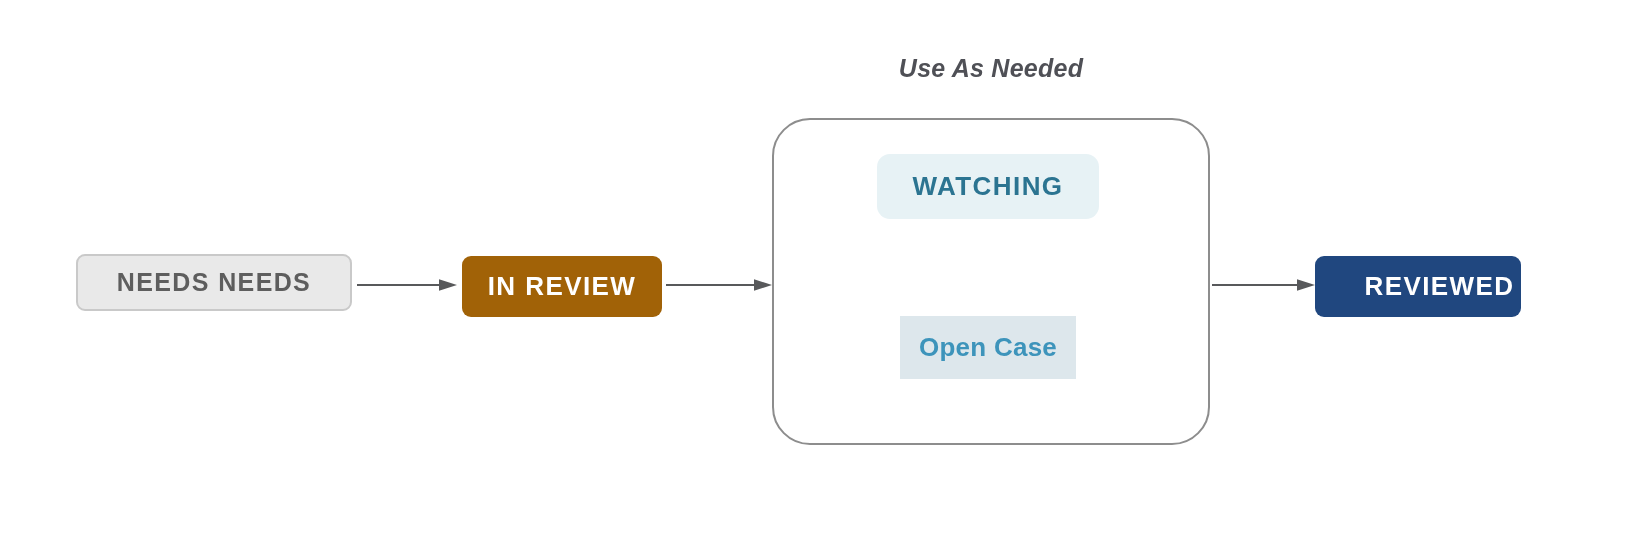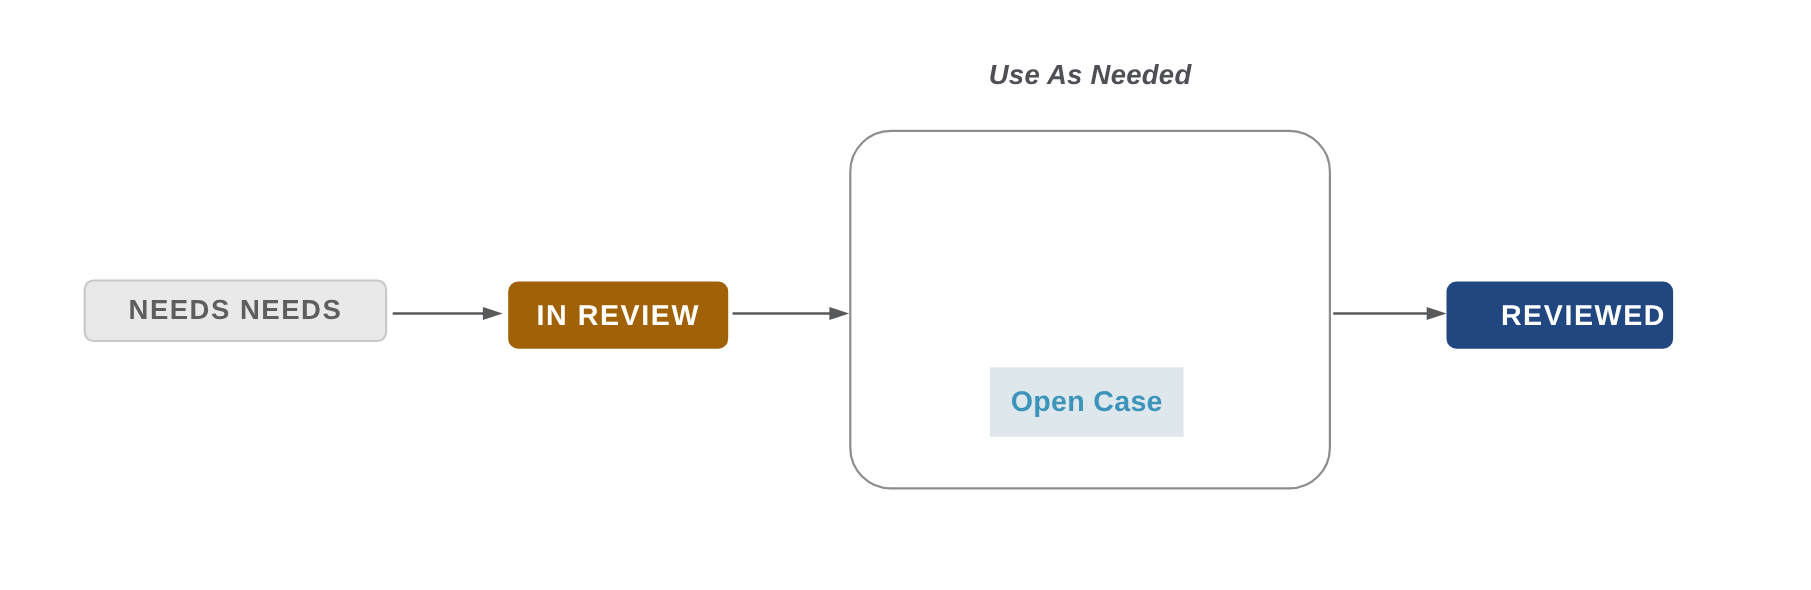--- a/index.html
+++ b/index.html
@@ -77,21 +77,21 @@
     height: 65px;
     border-radius: 13px;
     background: #e7f2f5;
     color: #2b7491;
     font-size: 26px;
   }
 
   
   .pill--open-case {
     left: 900px;
-    top: 334px;
+    top: 316px;
     width: 176px;
     height: 63px;
     border-radius: 0;
     background: #dde7ec;
     color: #3d94bb;
     font-size: 26px;
     letter-spacing: 0.01em;
   }
 
   
@@ -138,20 +138,21 @@
 <div id="canvas">
 
   <div class="group-caption">Use As Needed</div>
 
   <div class="group-box"></div>
 
   <div class="pill pill--needs-review">NEEDS NEEDS</div>
 
   <div class="pill pill--in-review">IN REVIEW</div>
 
+  <div class="pill pill--watching">WATCHING</div>
 
   <div class="pill pill--open-case">Open Case</div>
 
   <div class="pill pill--reviewed">REVIEWED</div>
 
   <div class="arrow arrow--a1">
     <svg width="100" height="14" viewBox="0 0 100 14" xmlns="http://www.w3.org/2000/svg">
       <line x1="0" y1="7" x2="84" y2="7" stroke="#58595b" stroke-width="2.2"></line>
       <polygon points="82,1.2 100,7 82,12.8" fill="#58595b"></polygon>
     </svg>

